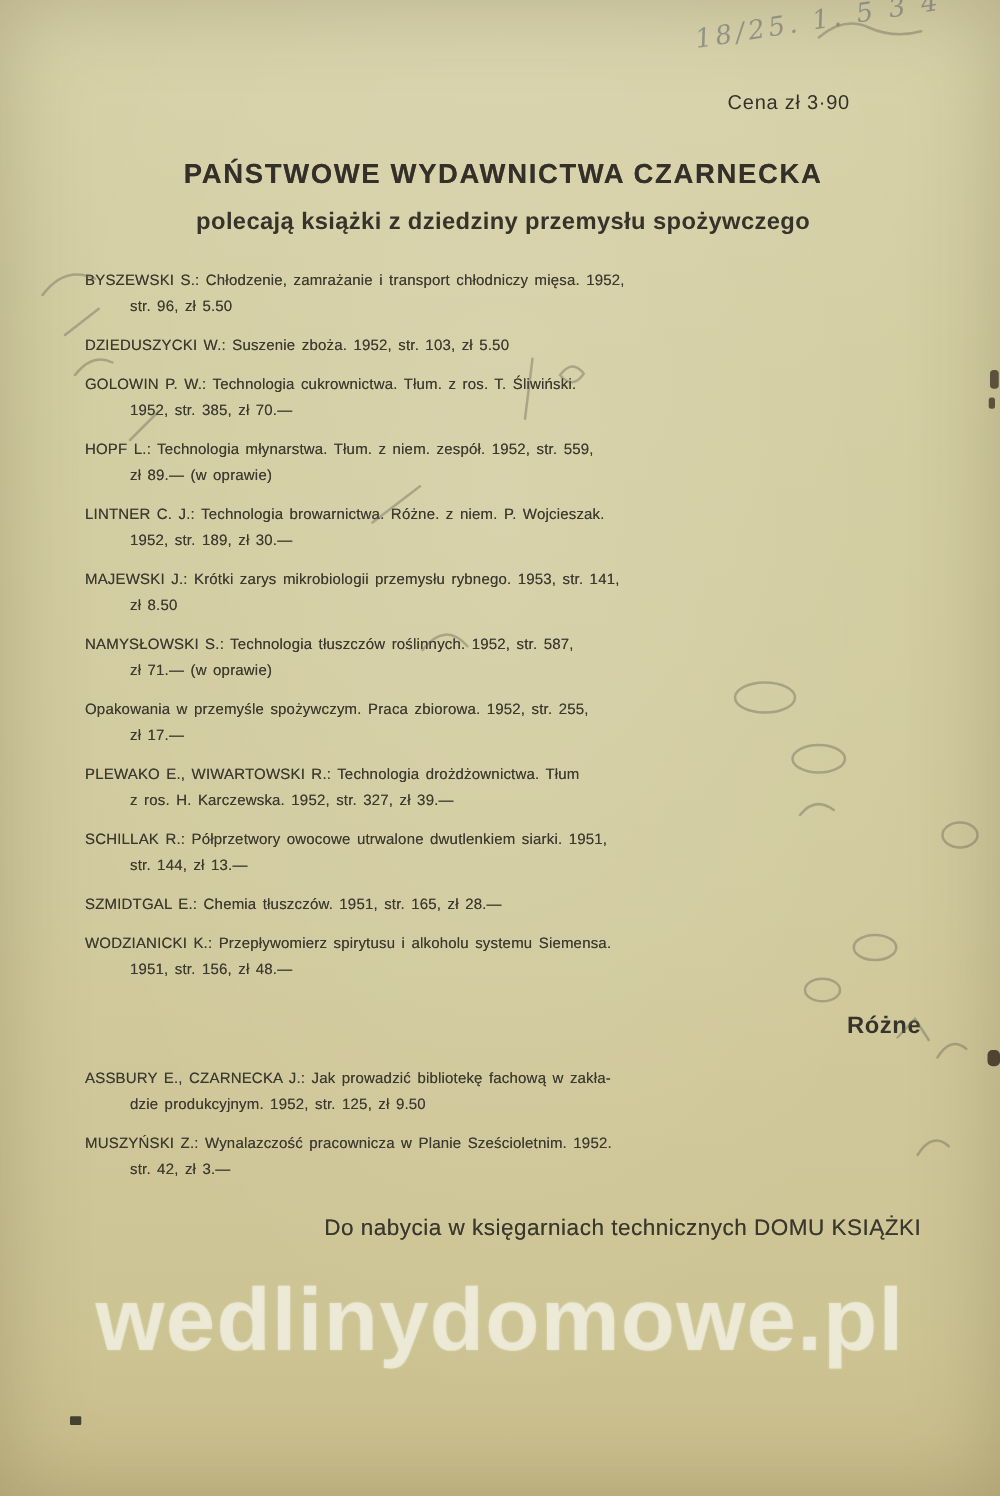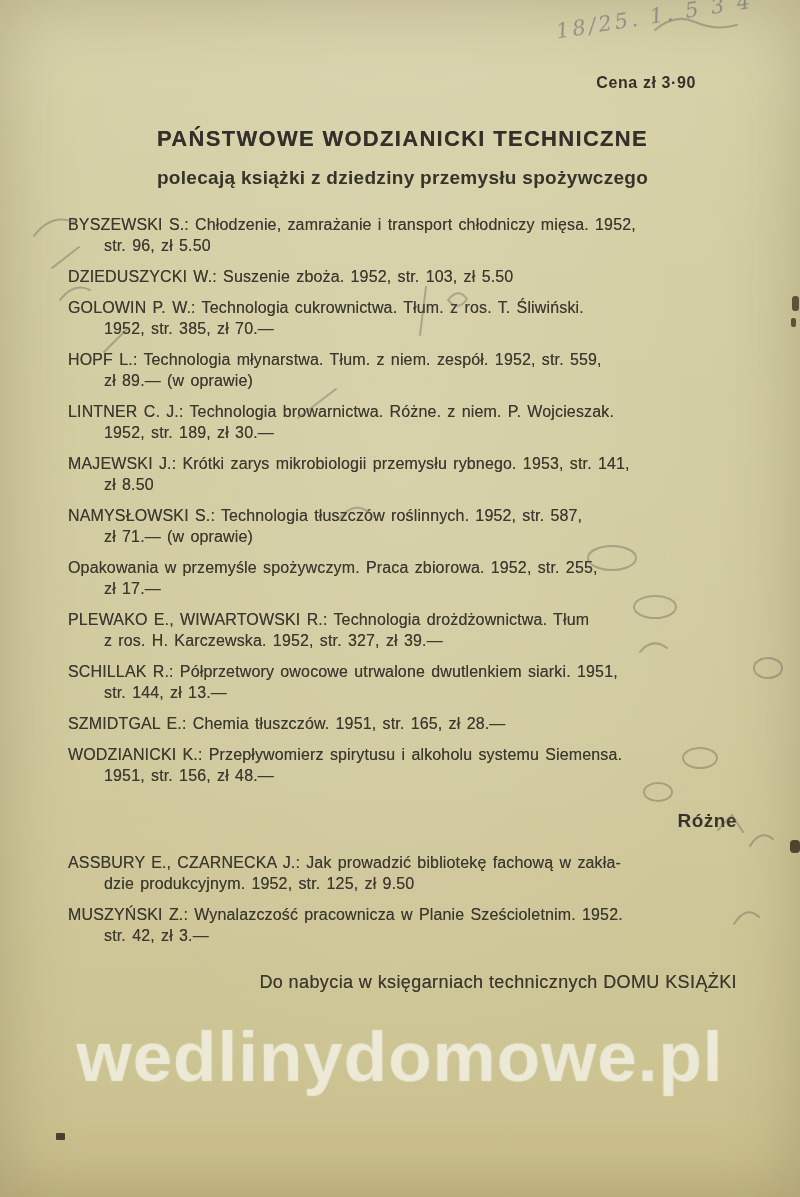--- a/index.html
+++ b/index.html
@@ -29,23 +29,23 @@
     font-style: italic;
     font-size: 21px;
     letter-spacing: 3px;
     color: rgba(78,86,104,0.48);
     white-space: nowrap;
   }
 
   .price {
     position: absolute;
     top: 74px;
-    right: 104px;
+    right: 120px;
     font-size: 16px;
-    font-weight: bold;
+    font-weight: normal;
     letter-spacing: 0.6px;
     color: #34312a;
   }
 
   .title {
     margin: 0 0 15px 0;
     text-align: center;
     font-size: 22px;
     font-weight: bold;
     letter-spacing: 1.3px;
@@ -57,21 +57,21 @@
     margin: 0 0 25px 0;
     text-align: center;
     font-size: 19px;
     font-weight: bold;
     letter-spacing: 0.3px;
     color: #36332b;
   }
 
   .entry {
     margin: 0 0 10px 0;
-    font-size: 16px;
+    font-size: 12px;
     line-height: 21px;
     letter-spacing: 0.15px;
     word-spacing: 1.6px;
     color: #3b382e;
     text-shadow: 0 0 0.45px rgba(55,52,44,0.65);
   }
   .entry .cont { display: block; padding-left: 36px; }
 
   .section-heading {
     margin: 24px 0 20px 0;
@@ -121,21 +121,21 @@
 </style>
 </head>
 <body>
 
 <div class="page">
 
   <div class="handwritten">18/25. 1. 5 3 4</div>
 
   <div class="price">Cena zł 3·90</div>
 
-  <h1 class="title">PAŃSTWOWE WODZIANICKI TECHNICZNE</h1>
+  <h1 class="title">PAŃSTWOWE WYDAWNICTWA CZARNECKA</h1>
   <h2 class="subtitle">polecają książki z dziedziny przemysłu spożywczego</h2>
 
   <div>
     <p class="entry"><span>BYSZEWSKI S.: Chłodzenie, zamrażanie i transport chłodniczy mięsa. 1952,</span><span class="cont">str. 96, zł 5.50</span></p>
     <p class="entry"><span>DZIEDUSZYCKI W.: Suszenie zboża. 1952, str. 103, zł 5.50</span></p>
     <p class="entry"><span>GOLOWIN P. W.: Technologia cukrownictwa. Tłum. z ros. T. Śliwiński.</span><span class="cont">1952, str. 385, zł 70.—</span></p>
     <p class="entry"><span>HOPF L.: Technologia młynarstwa. Tłum. z niem. zespół. 1952, str. 559,</span><span class="cont">zł 89.— (w oprawie)</span></p>
     <p class="entry"><span>LINTNER C. J.: Technologia browarnictwa. Różne. z niem. P. Wojcieszak.</span><span class="cont">1952, str. 189, zł 30.—</span></p>
     <p class="entry"><span>MAJEWSKI J.: Krótki zarys mikrobiologii przemysłu rybnego. 1953, str. 141,</span><span class="cont">zł 8.50</span></p>
     <p class="entry"><span>NAMYSŁOWSKI S.: Technologia tłuszczów roślinnych. 1952, str. 587,</span><span class="cont">zł 71.— (w oprawie)</span></p>

